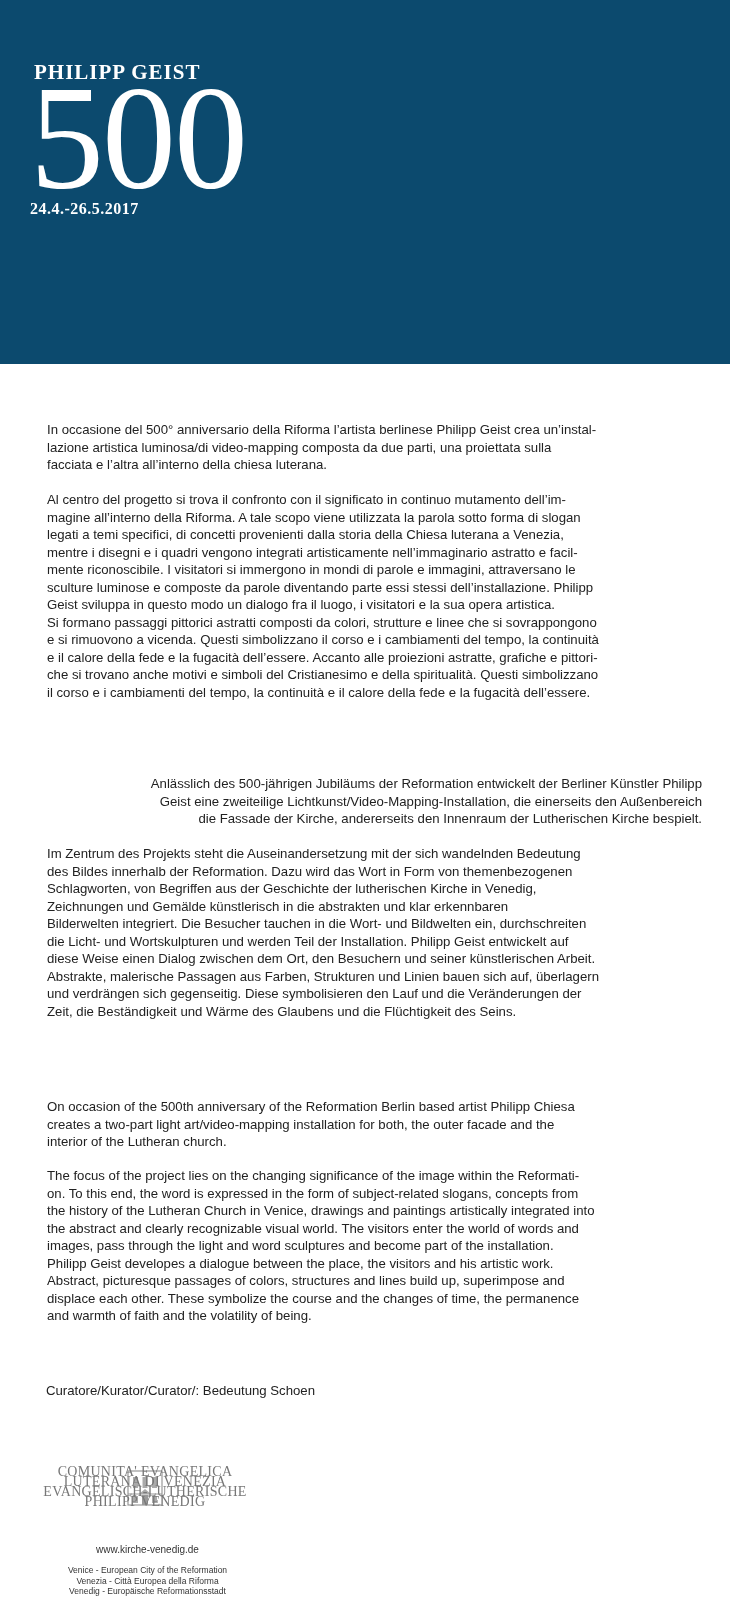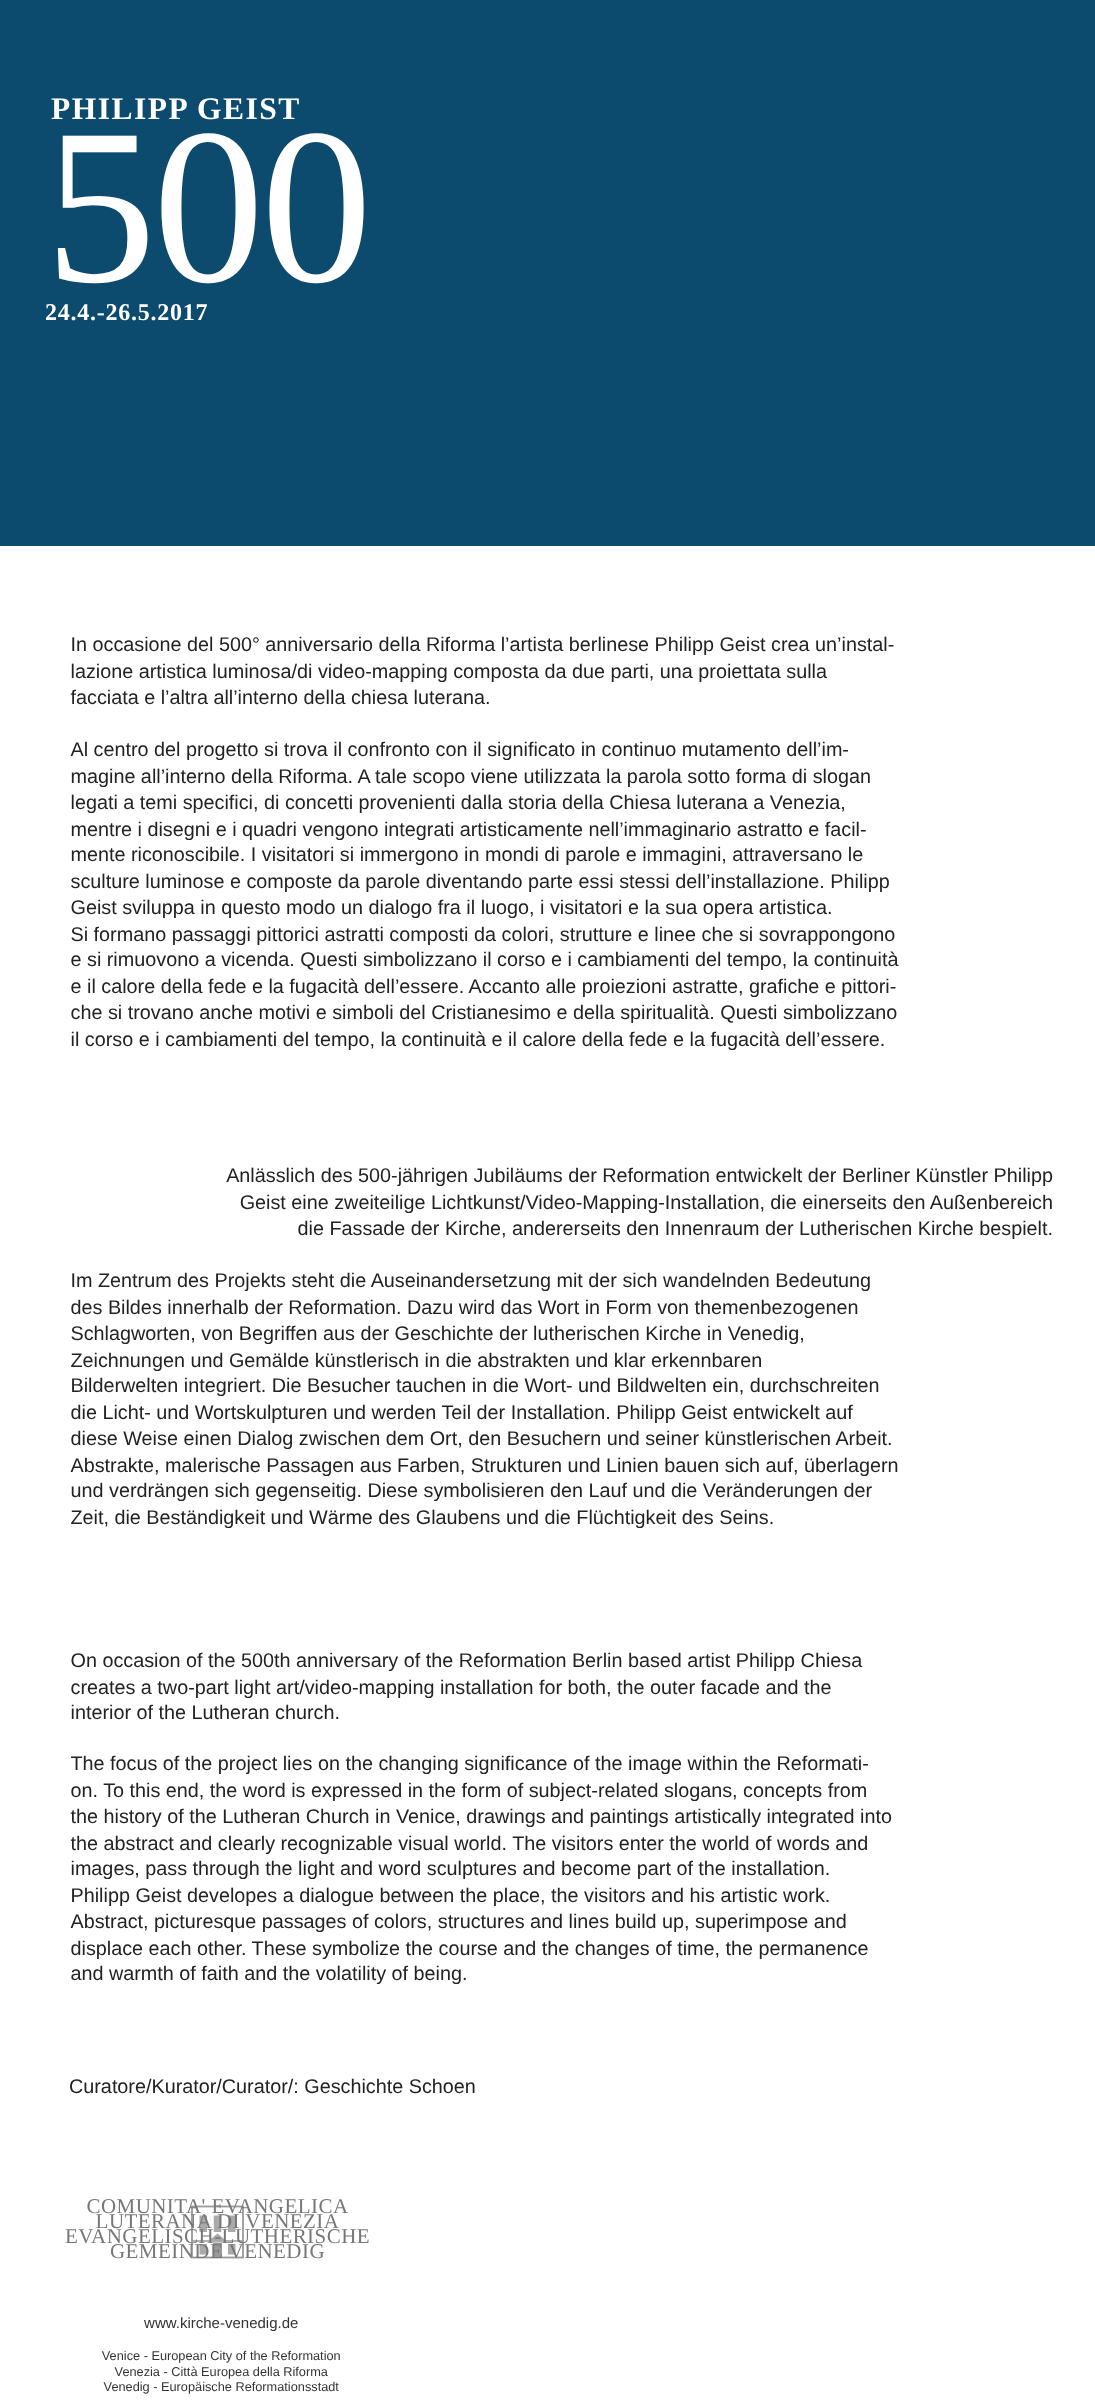--- a/index.html
+++ b/index.html
@@ -62,37 +62,37 @@
 <div class="para" style="top:1167px;">The focus of the project lies on the changing significance of the image within the Reformati-
 on. To this end, the word is expressed in the form of subject-related slogans, concepts from
 the history of the Lutheran Church in Venice, drawings and paintings artistically integrated into
 the abstract and clearly recognizable visual world. The visitors enter the world of words and
 images, pass through the light and word sculptures and become part of the installation.
 Philipp Geist developes a dialogue between the place, the visitors and his artistic work.
 Abstract, picturesque passages of colors, structures and lines build up, superimpose and
 displace each other. These symbolize the course and the changes of time, the permanence
 and warmth of faith and the volatility of being.</div>
 
-<div class="curator">Curatore/Kurator/Curator/: Geschichte Schoen</div>
+<div class="curator">Curatore/Kurator/Curator/: Bedeutung Schoen</div>
 
 <div class="logo">
   <svg width="36" height="36" viewBox="0 0 36 36">
     <rect x="1" y="1" width="34" height="34" fill="none" stroke="#999" stroke-width="1.2"></rect>
     <line x1="1" y1="24" x2="35" y2="24" stroke="#999" stroke-width="1"></line>
     <rect x="6" y="7" width="5" height="11" fill="#aaa"></rect>
     <rect x="15.5" y="7" width="5" height="11" fill="#aaa"></rect>
     <rect x="25" y="7" width="5" height="11" fill="#aaa"></rect>
     <rect x="6" y="26" width="5" height="7" fill="#aaa"></rect>
     <rect x="25" y="26" width="5" height="7" fill="#aaa"></rect>
     <polygon points="12,24 18,19 24,24" fill="#aaa"></polygon>
     <rect x="15" y="25" width="6" height="10" fill="#999"></rect>
   </svg>
 </div>
 <div class="org">
   <div>COMUNITA' EVANGELICA LUTERANA DI VENEZIA</div>
-  <div>EVANGELISCH-LUTHERISCHE GEMEINDE VENEDIG</div>
+  <div>EVANGELISCH-LUTHERISCHE PHILIPP VENEDIG</div>
 </div>
 <div class="web">www.kirche-venedig.de</div>
 <div class="claim">
   <div>Venice - European City of the Reformation</div>
   <div>Venezia - Città Europea della Riforma</div>
   <div>Venedig - Europäische Reformationsstadt</div>
 </div>
 
 </body></html>

